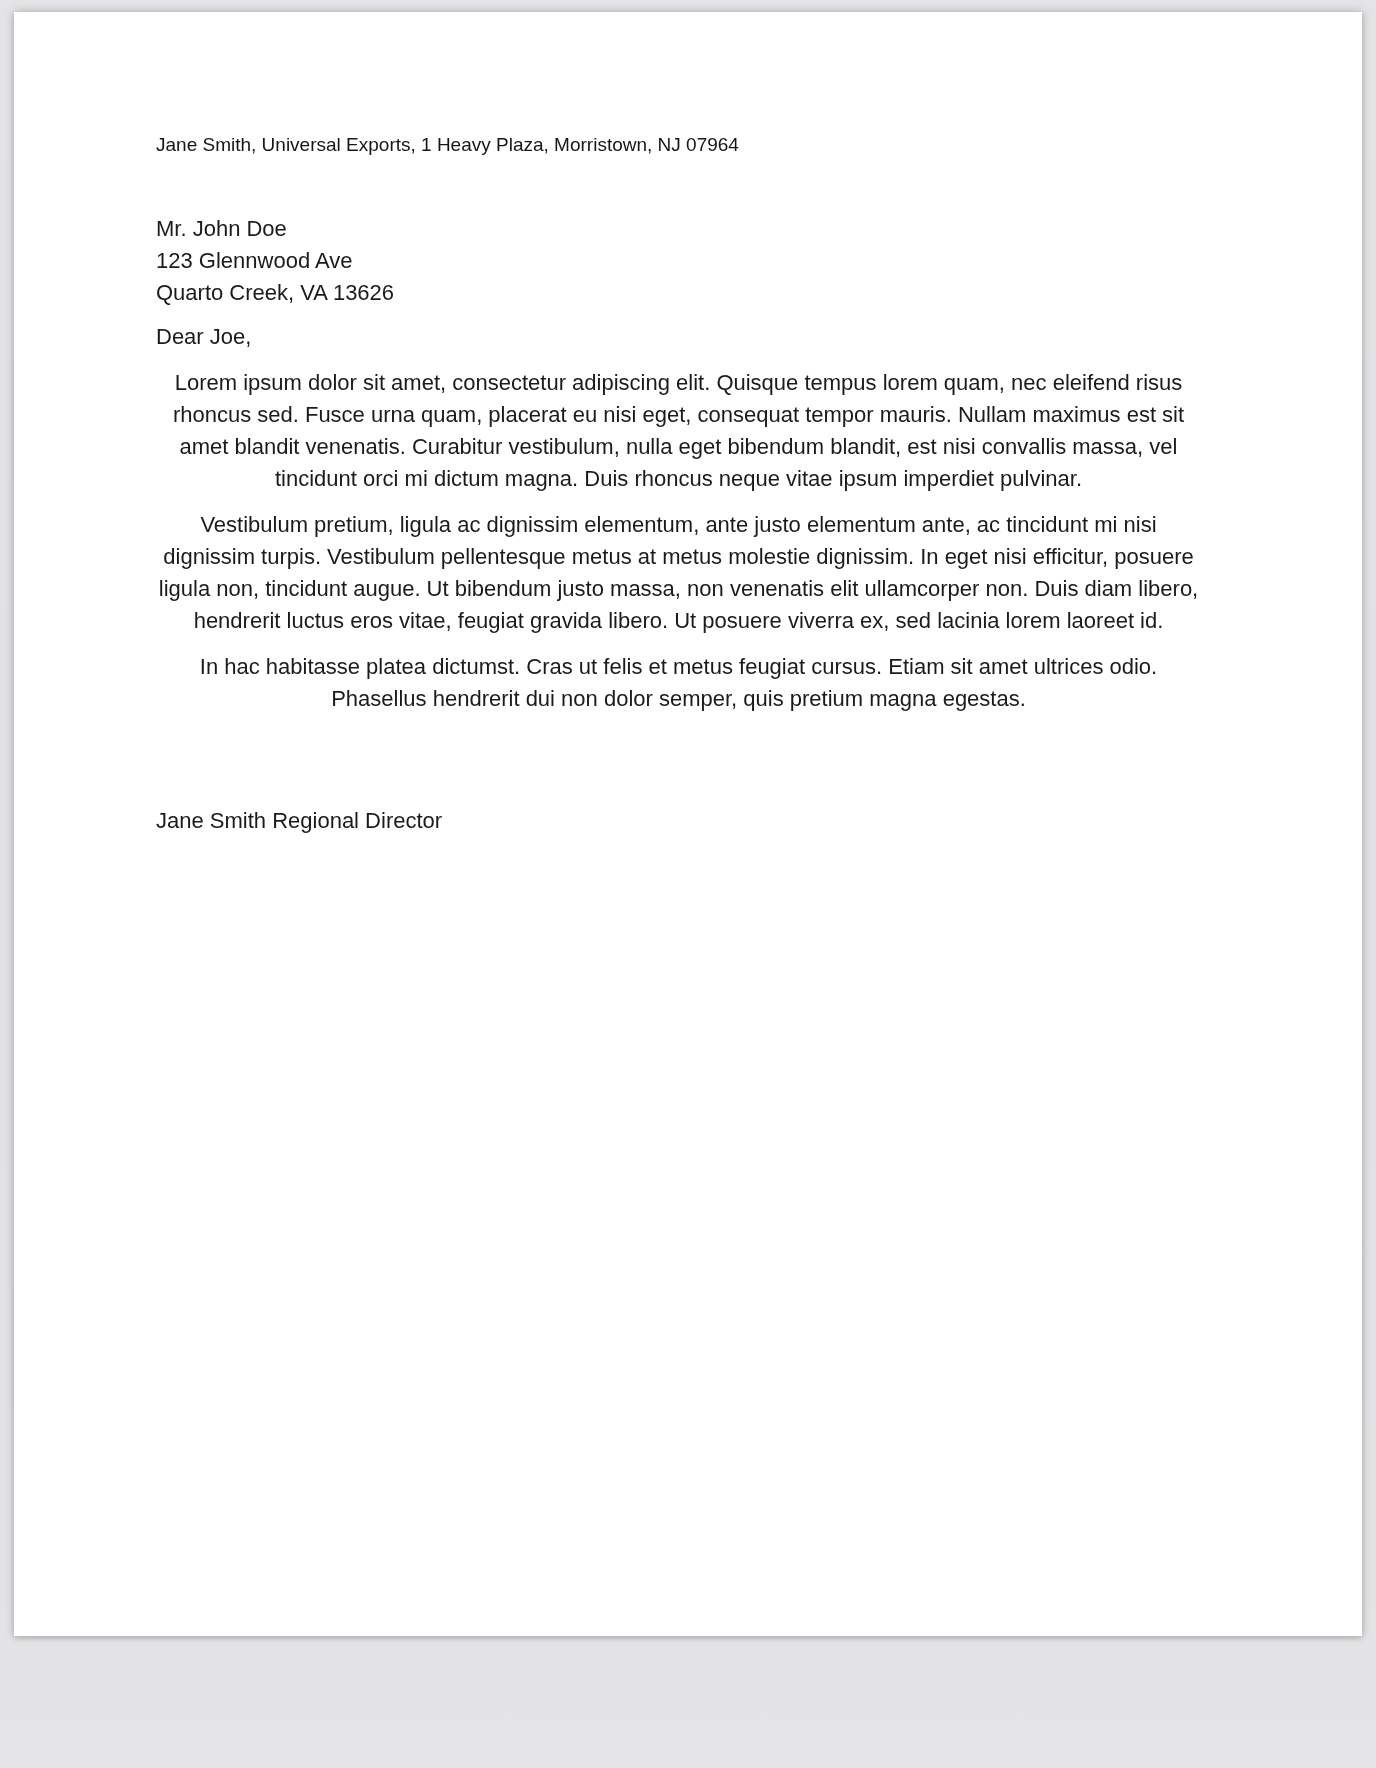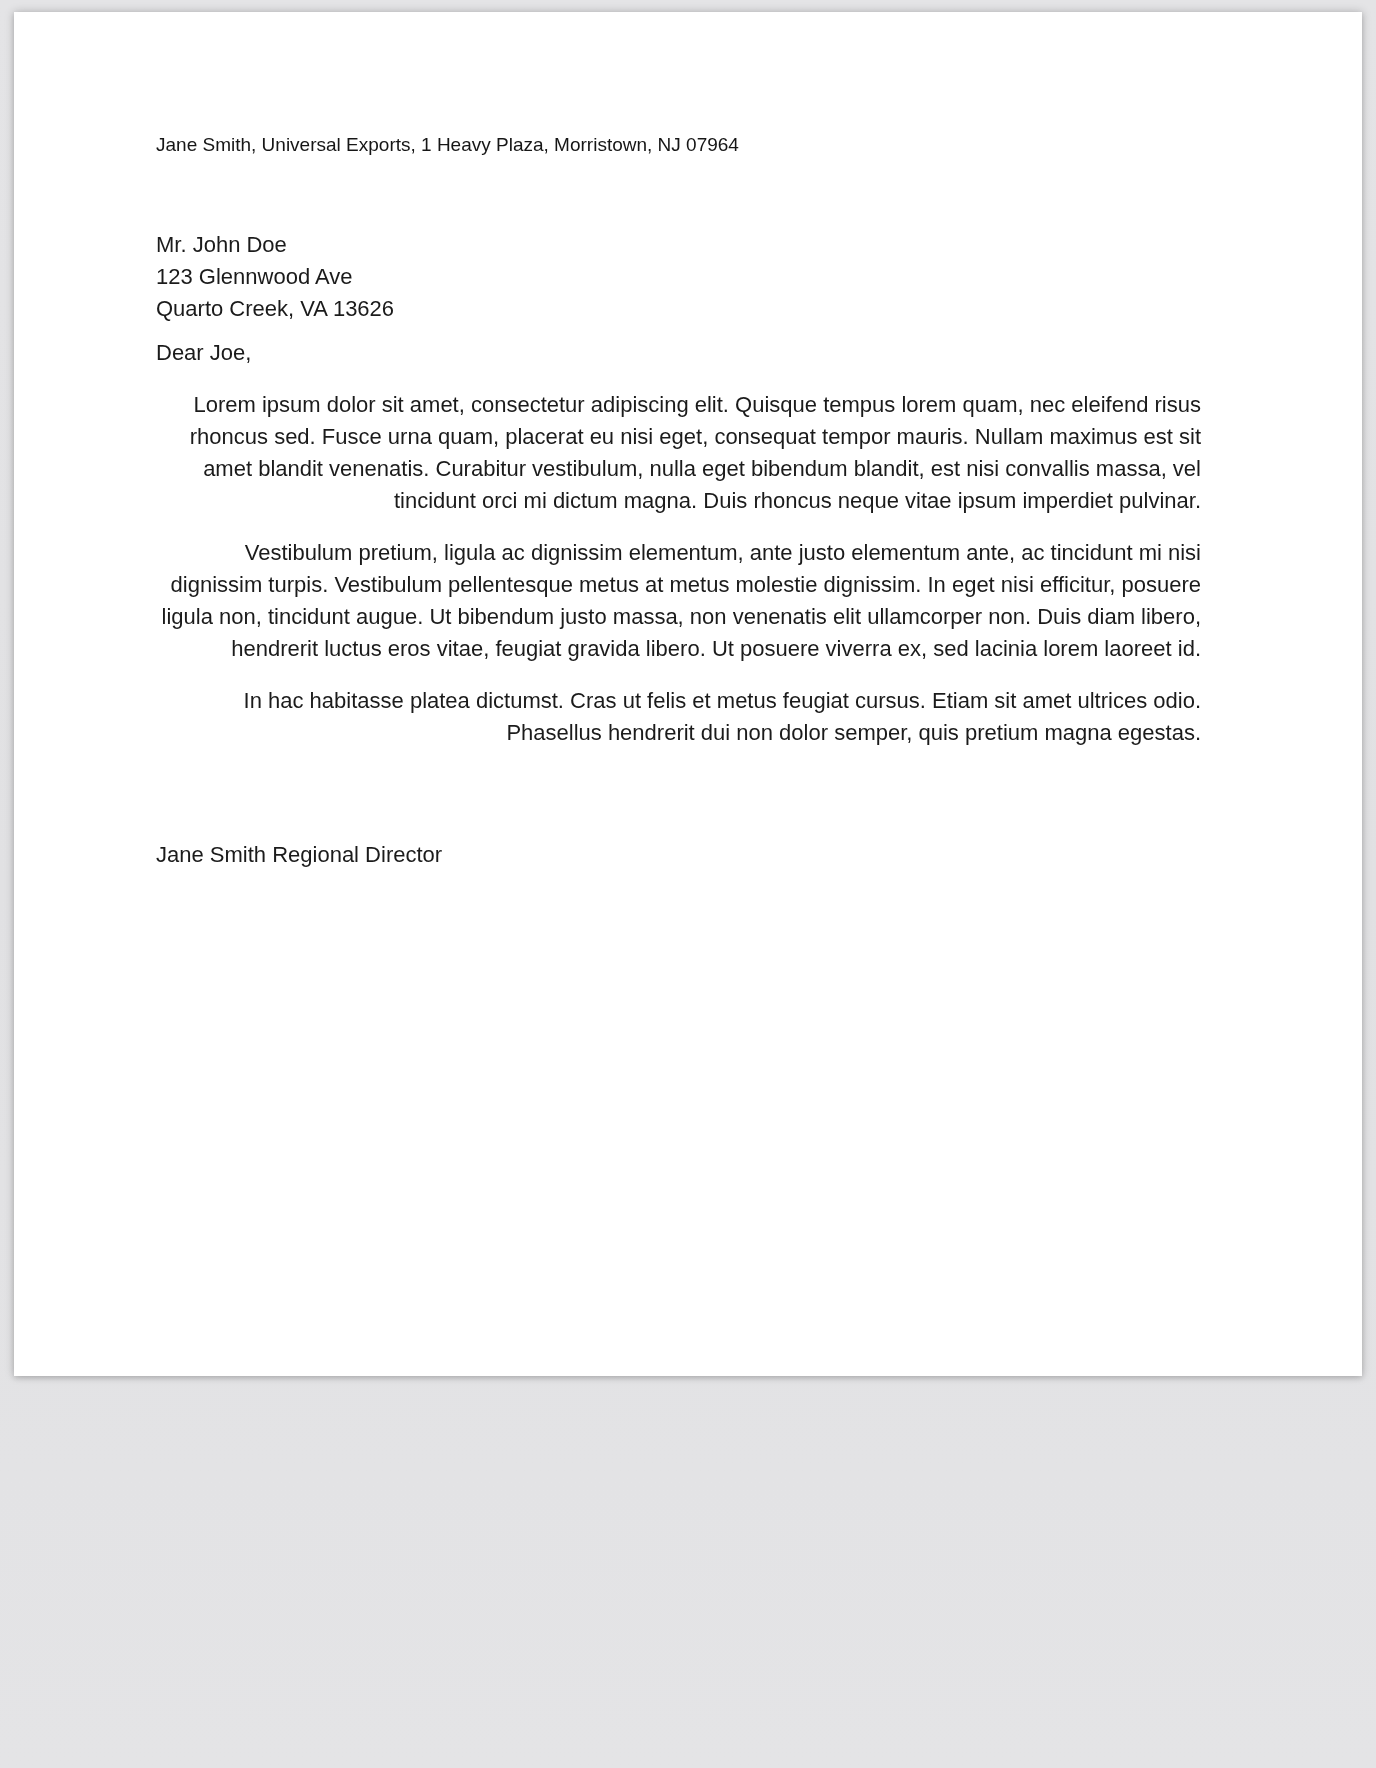--- a/index.html
+++ b/index.html
@@ -14,58 +14,58 @@
 
   .canvas {
     width: 1376px;
     height: 1768px;
     background: linear-gradient(180deg, #e4e4e6 0%, #e1e1e3 50%, #e4e4e6 100%);
     padding-top: 12px;
   }
 
   .page {
     width: 1348px;
-    height: 1364px;
+    height: 1624px;
     margin: 0 auto;
     background: #ffffff;
     box-shadow: 0 0 9px rgba(0,0,0,0.22), 0 2px 5px rgba(0,0,0,0.12);
     padding: 121px 161px 0 142px;
     color: #1b1b1b;
     font-size: 22px;
     line-height: 32px;
   }
 
   .sender-line {
     font-size: 19px;
     line-height: 24px;
     color: #161616;
   }
 
   .recipient {
-    margin-top: 72px;
+    margin-top: 56px;
   }
 
   .date-line {
     margin-top: 49px;
     text-align: right;
   }
 
   .subject {
     margin-top: 147px;
     font-weight: bold;
     color: #000000;
   }
 
   .salutation {
     margin-top: 12px;
   }
 
   p.body-para {
-    margin-top: 20px;
-    text-align: right;
+    margin-top: 14px;
+    text-align: center;
   }
 
   .closing {
     margin-top: 16px;
   }
 
   .signature {
     margin-top: 90px;
   }
 </style>

